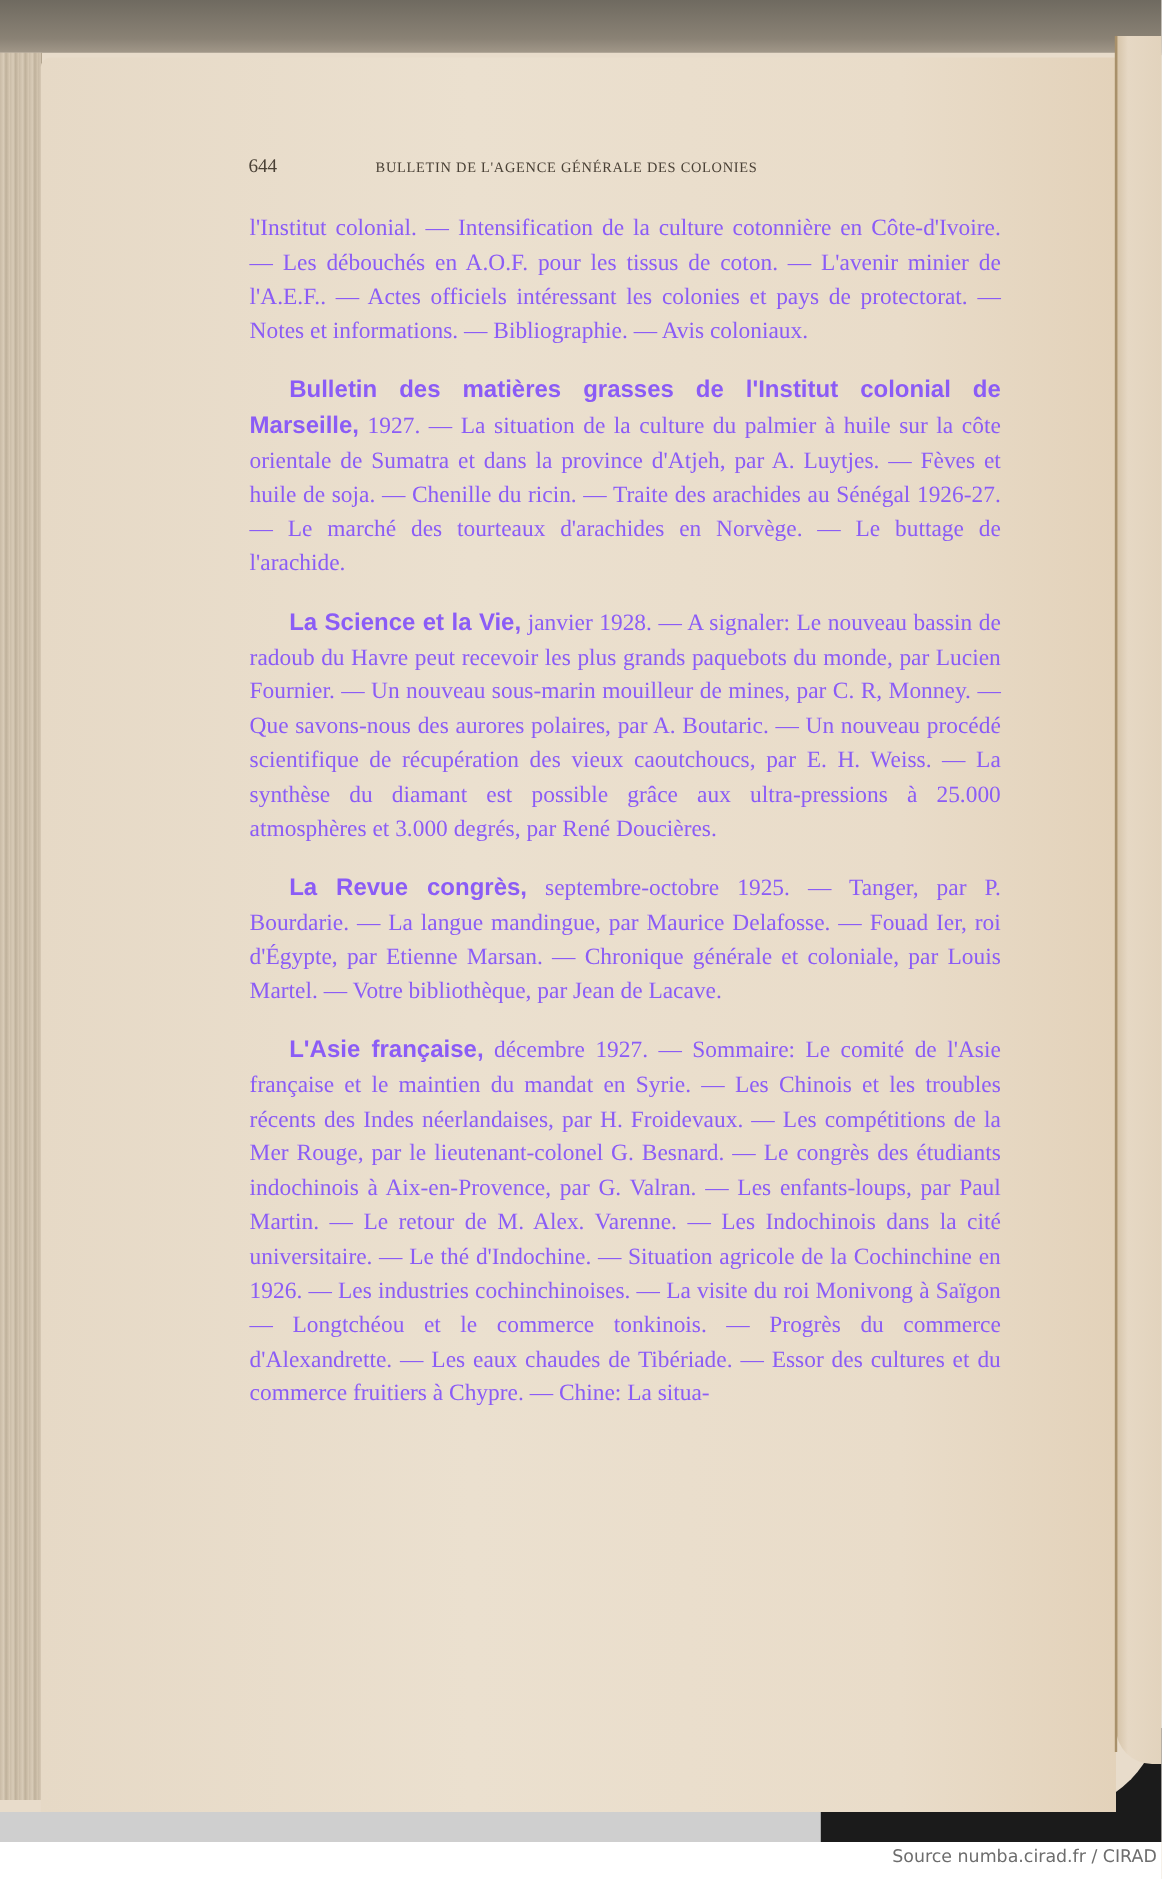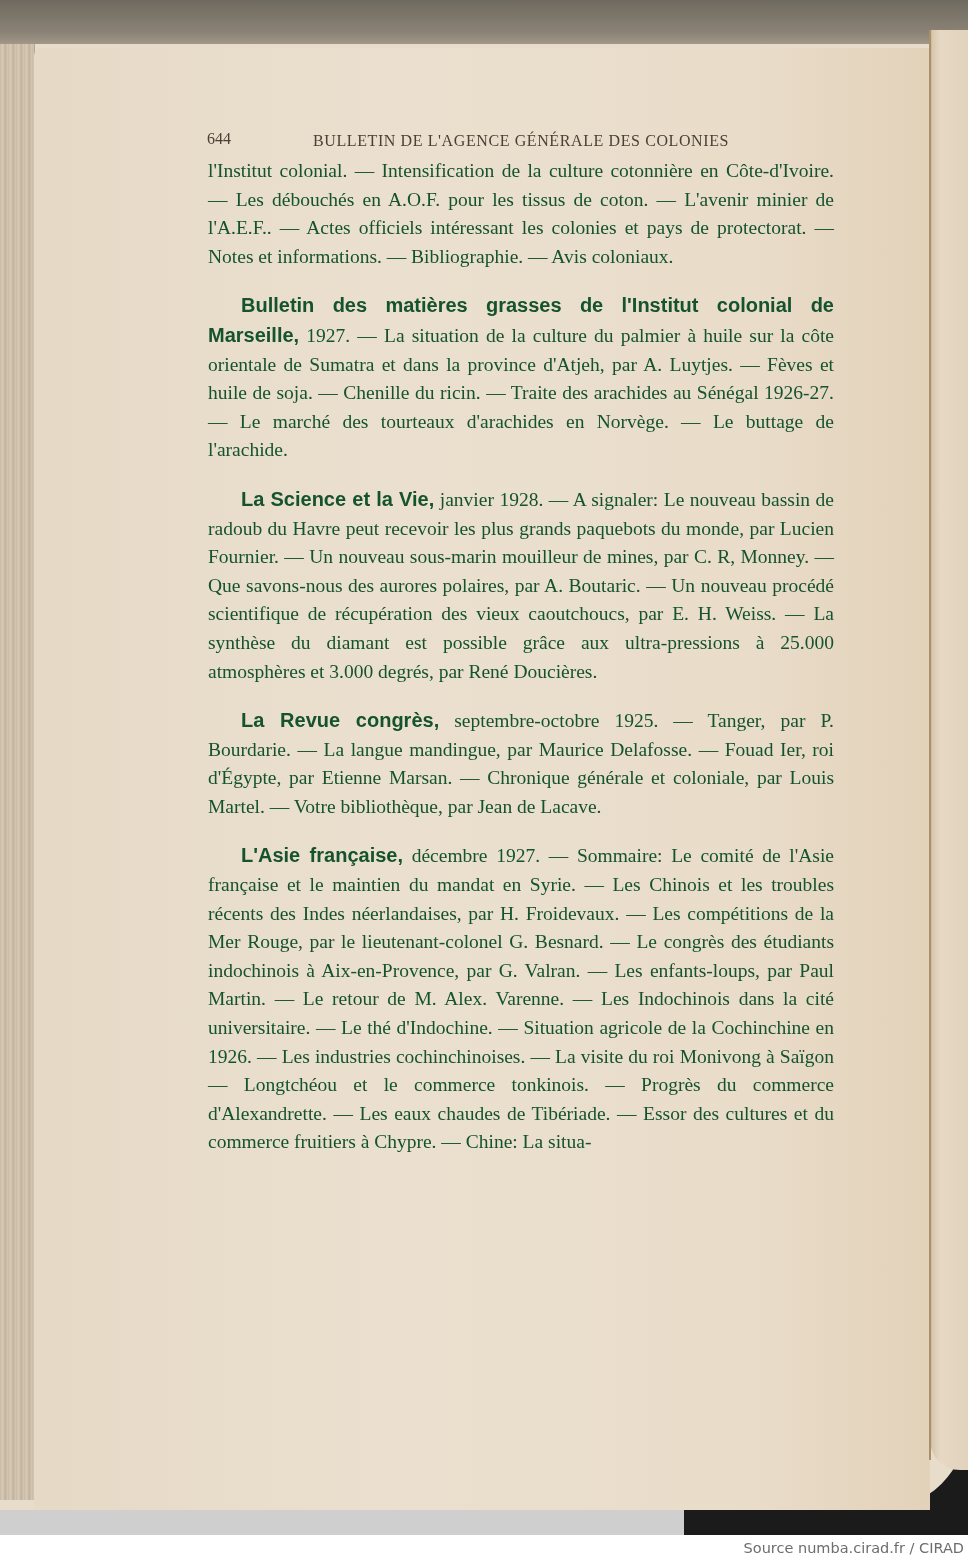--- a/index.html
+++ b/index.html
@@ -45,26 +45,26 @@
       background: #a8906a;
     }
     .header {
       position: absolute; left: 207px; top: 130px; width: 628px; height: 22px;
       color: #4a4136; font-size: 14px;
     }
     .page-number {
       position: absolute; left: 0; top: 0; font-size: 16px;
     }
     .running-title {
-      position: absolute; left: 106px; top: 2px; font-size: 16px; letter-spacing: 0.6px;
+      position: absolute; left: 106px; top: 2px; font-size: 12px; letter-spacing: 0.6px;
       font-variant: small-caps; text-transform: uppercase;
     }
     .text-block {
-      position: absolute; left: 208px; top: 156px; width: 626px;
-      color: #14532d; font-size: 19.5px; line-height: 28.6px;
+      position: absolute; left: 208px; top: 176px; width: 626px;
+      color: #8b5cf6; font-size: 19.5px; line-height: 28.6px;
       text-align: justify;
     }
     .entry { margin: 0 0 20px 0; text-indent: 33px; }
     .entry.cont { text-indent: 0; }
     .entry .pub { font-weight: bold; font-family: "Liberation Sans", sans-serif; font-size: 20px; margin-top: 24px; }
     .footer-source {
       position: absolute; right: 4px; top: 1540px;
       color: #6d6d6d; font-family: "DejaVu Sans", sans-serif; font-size: 14.5px;
     }
   </style>

